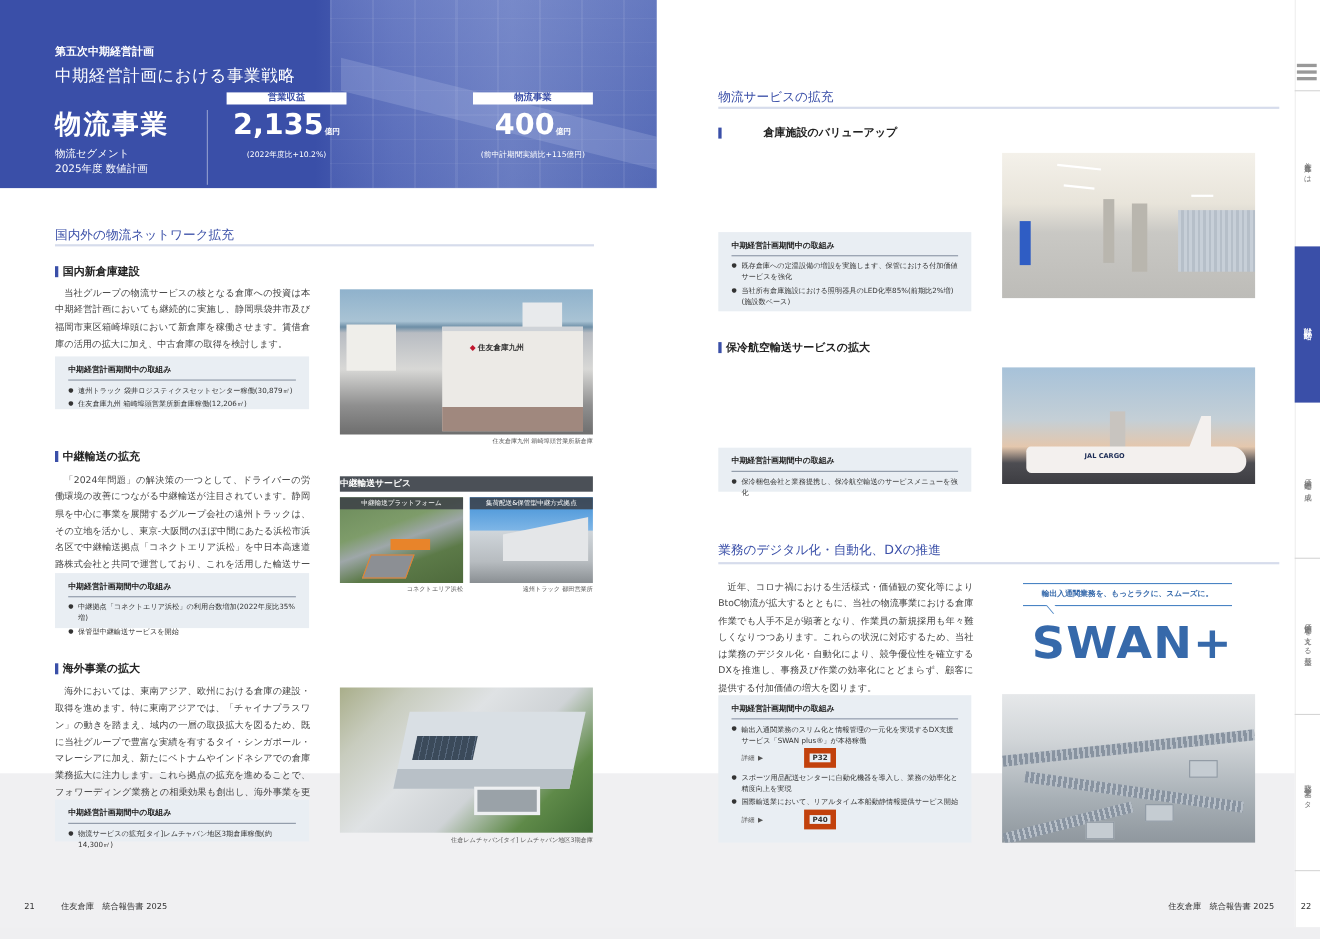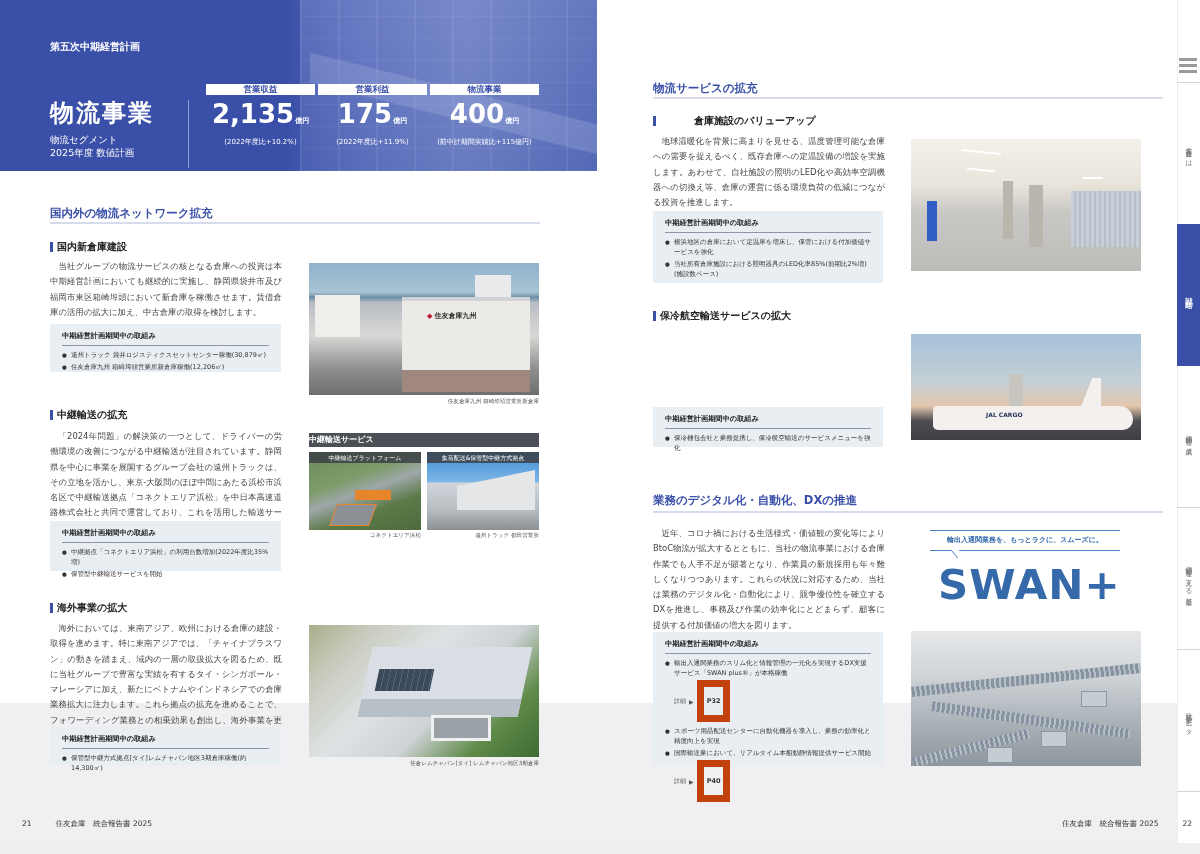--- a/index.html
+++ b/index.html
@@ -32,34 +32,34 @@
   .seg-sub2 { position: absolute; left: 50px; top: 147px; color: #fff; font-size: 9.5px; }
   .hero-divider { position: absolute; left: 188px; top: 100px; width: 1px; height: 68px; background: rgba(255,255,255,0.45); }
 
   .kpi { position: absolute; top: 84px; width: 109px; text-align: center; color: #fff; }
   .kpi .lbl { background: #fff; color: #3a4fa8; font-size: 8.5px; font-weight: bold; height: 11px; line-height: 11px; }
   .kpi .val { margin-top: 4px; font-size: 26px; font-weight: bold; line-height: 30px; white-space: nowrap; }
   .kpi .unit { font-size: 7px; font-weight: bold; margin-left: 1px; }
   .kpi .note { font-size: 7px; margin-top: 1px; white-space: nowrap; }
 
   
-  .sec-h { position: absolute; color: #3a4fa8; font-size: 11.5px; font-weight: bold; }
+  .sec-h { position: absolute; color: #3a4fa8; font-size: 11.5px; font-weight: normal; }
   .sec-rule { position: absolute; height: 2px; background: #d6dcec; }
   .sub-h { position: absolute; font-size: 10px; font-weight: bold; color: #222; display: flex; align-items: center; gap: 4px; }
   .sub-h .bar { width: 3px; height: 10px; background: #3a4fa8; display: inline-block; }
 
   .body { position: absolute; font-size: 8.4px; line-height: 15.3px; color: #444; text-indent: 1em; text-align: justify; }
 
   
   .box { position: absolute; background: #e9eef3; padding: 7px 12px 6px 12px; }
   .box .bh { font-size: 7.2px; font-weight: bold; color: #222; padding-bottom: 4px; border-bottom: 1px solid #8b95a5; margin-bottom: 4px; }
   .box .it { font-size: 6.5px; line-height: 10px; color: #333; padding-left: 9px; position: relative; margin-bottom: 2px; }
   .box .it::before { content: "●"; position: absolute; left: 0; top: 0; font-size: 5.5px; }
   .box .ref { font-size: 6px; color: #555; padding-left: 9px; margin: 1px 0 4px; display: flex; align-items: center; gap: 3px; }
-  .box .ref .pg { border: 7px solid #c2410c; padding: 10px 3px; font-weight: bold; font-size: 6.5px; color: #333; }
+  .box .ref .pg { border: 5px solid #c2410c; padding: 0 3px; font-weight: bold; font-size: 6.5px; color: #333; margin-left: 34px; }
 
   
   .photo { position: absolute; overflow: hidden; }
   .cap { position: absolute; font-size: 5.6px; color: #555; text-align: right; }
 
   .ph-kyushu { background: linear-gradient(180deg, #8fb2cc 0%, #a9c3d4 22%, #6d8ea6 26%, #b8bcc2 30%, #d8d8d6 55%, #8f8f8f 80%, #6e6e6e 100%); }
   .ph-kyushu .b1 { position:absolute; left:93px; top:34px; width:128px; height:95px; background:#eceae6; border-top:4px solid #cfd3d8; }
   .ph-kyushu .b1::after { content:""; position:absolute; left:0; bottom:0; width:100%; height:22px; background:#a0887e; }
   .ph-kyushu .b2 { position:absolute; left:6px; top:32px; width:45px; height:42px; background:#efeeea; }
   .ph-kyushu .logo { position:absolute; left:118px; top:48px; font-size:7px; font-weight:bold; color:#333; }
@@ -120,34 +120,30 @@
 </style>
 </head>
 <body>
 
 <div class="spread">
 
   <div class="hero">
     <div class="photo-tint"></div>
     <div class="belt"></div>
     <div class="hero-sub">第五次中期経営計画</div>
+    <div class="hero-title">中期経営計画における事業戦略</div>
     <div class="seg-title">物流事業</div>
     <div class="seg-sub1">物流セグメント</div>
     <div class="seg-sub2">2025年度 数値計画</div>
     <div class="hero-divider"></div>
 
     <div class="kpi" style="left:206px;">
       <div class="lbl">営業収益</div>
       <div class="val"><span>2,135</span><span class="unit">億円</span></div>
       <div class="note">(2022年度比+10.2%)</div>
-    </div>
-    <div class="kpi" style="left:318px;">
-      <div class="lbl">営業利益</div>
-      <div class="val"><span>175</span><span class="unit">億円</span></div>
-      <div class="note">(2022年度比+11.9%)</div>
     </div>
     <div class="kpi" style="left:430px;">
       <div class="lbl">物流事業</div>
       <div class="val"><span>400</span><span class="unit">億円</span></div>
       <div class="note">(前中計期間実績比+115億円)</div>
     </div>
   </div>
 
   <div class="sec-h" style="left:50px; top:206px;">国内外の物流ネットワーク拡充</div>
   <div class="sec-rule" style="left:50px; top:222px; width:490px;"></div>
@@ -194,40 +190,39 @@
   <div class="cap" style="left:309px; top:532px; width:112px;">コネクトエリア浜松</div>
   <div class="cap" style="left:427px; top:532px; width:112px;">遠州トラック 都田営業所</div>
 
   <div class="sub-h" style="left:50px; top:601px;">
     <span class="bar"></span>
     <span>海外事業の拡大</span>
   </div>
   <div class="body" style="left:50px; top:621px; width:232px;">海外においては、東南アジア、欧州における倉庫の建設・取得を進めます。特に東南アジアでは、「チャイナプラスワン」の動きを踏まえ、域内の一層の取扱拡大を図るため、既に当社グループで豊富な実績を有するタイ・シンガポール・マレーシアに加え、新たにベトナムやインドネシアでの倉庫業務拡大に注力します。これら拠点の拡充を進めることで、フォワーディング業務との相乗効果も創出し、海外事業を更に拡大します。</div>
   <div class="box" style="left:50px; top:727px; width:231px; height:38px;">
     <div class="bh">中期経営計画期間中の取組み</div>
-    <div class="it">保管型中継方式拠点[タイ]レムチャバン地区3期倉庫稼働(約14,300㎡)</div>
+    <div class="it">物流サービスの拡充[タイ]レムチャバン地区3期倉庫稼働(約14,300㎡)</div>
   </div>
   <div class="photo ph-thai" style="left:309px; top:625px; width:230px; height:132px;">
     <div class="roof"></div>
     <div class="solar"></div>
     <div class="office"></div>
   </div>
   <div class="cap" style="left:309px; top:760px; width:230px;">住倉レムチャバン[タイ] レムチャバン地区3期倉庫</div>
 
   <div class="sec-h" style="left:653px; top:81px;">物流サービスの拡充</div>
   <div class="sec-rule" style="left:653px; top:97px; width:510px;"></div>
 
   <div class="sub-h" style="left:653px; top:114px;gap:38px;">
     <span class="bar"></span>
     <span>倉庫施設のバリューアップ</span>
   </div>
-  <div class="body" style="left:653px; top:134px; width:232px;">地球温暖化を背景に高まりを見せる、温度管理可能な倉庫への需要を捉えるべく、既存倉庫への定温設備の増設を実施します。あわせて、自社施設の照明のLED化や高効率空調機器への切換え等、倉庫の運営に係る環境負荷の低減につながる投資を推進します。</div>
   <div class="box" style="left:653px; top:211px; width:230px; height:72px;">
     <div class="bh">中期経営計画期間中の取組み</div>
-    <div class="it">横浜地区の倉庫において定温庫を増床し、保管における付加価値サービスを強化</div>
+    <div class="it">既存倉庫への定温設備の増設を実施します、保管における付加価値サービスを強化</div>
     <div class="it">当社所有倉庫施設における照明器具のLED化率85%(前期比2%増)(施設数ベース)</div>
   </div>
   <div class="photo ph-cold" style="left:911px; top:139px; width:230px; height:132px;">
     <div class="light" style="left:50px; top:12px; width:40px; transform:rotate(6deg);"></div>
     <div class="light" style="left:56px; top:30px; width:28px; transform:rotate(6deg);"></div>
     <div class="light" style="left:172px; top:38px; width:20px;"></div>
     <div class="door"></div>
     <div class="col" style="left:92px;"></div>
     <div class="col" style="left:118px; width:14px; top:46px; height:62px;"></div>
     <div class="wall"></div>

